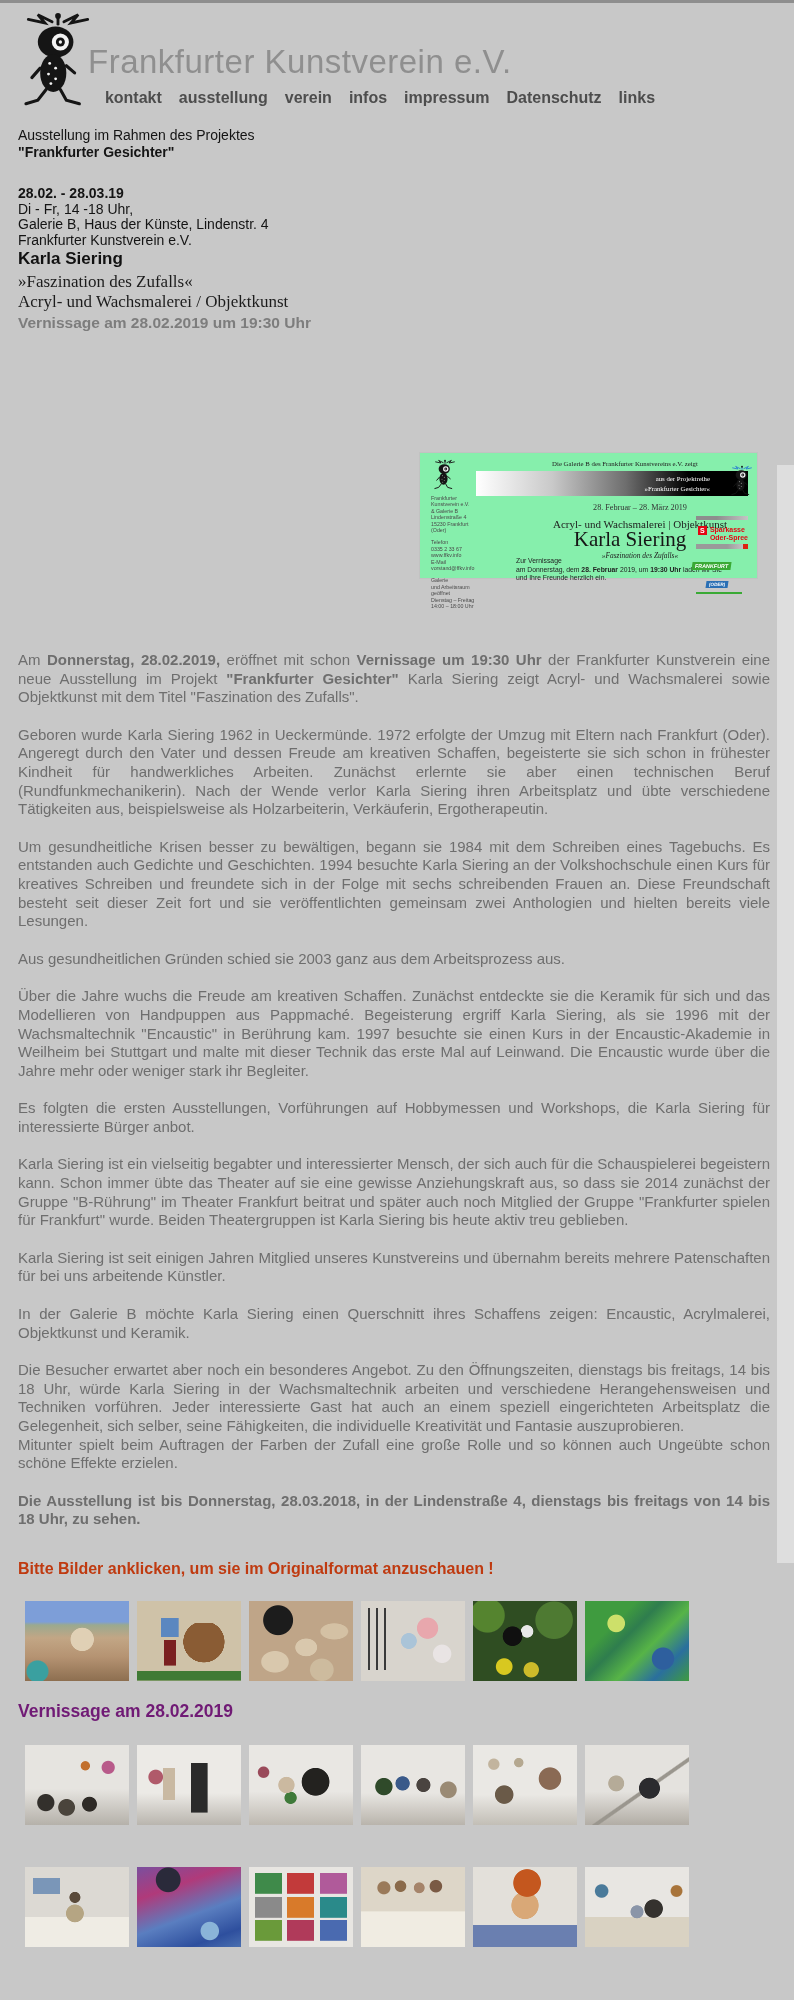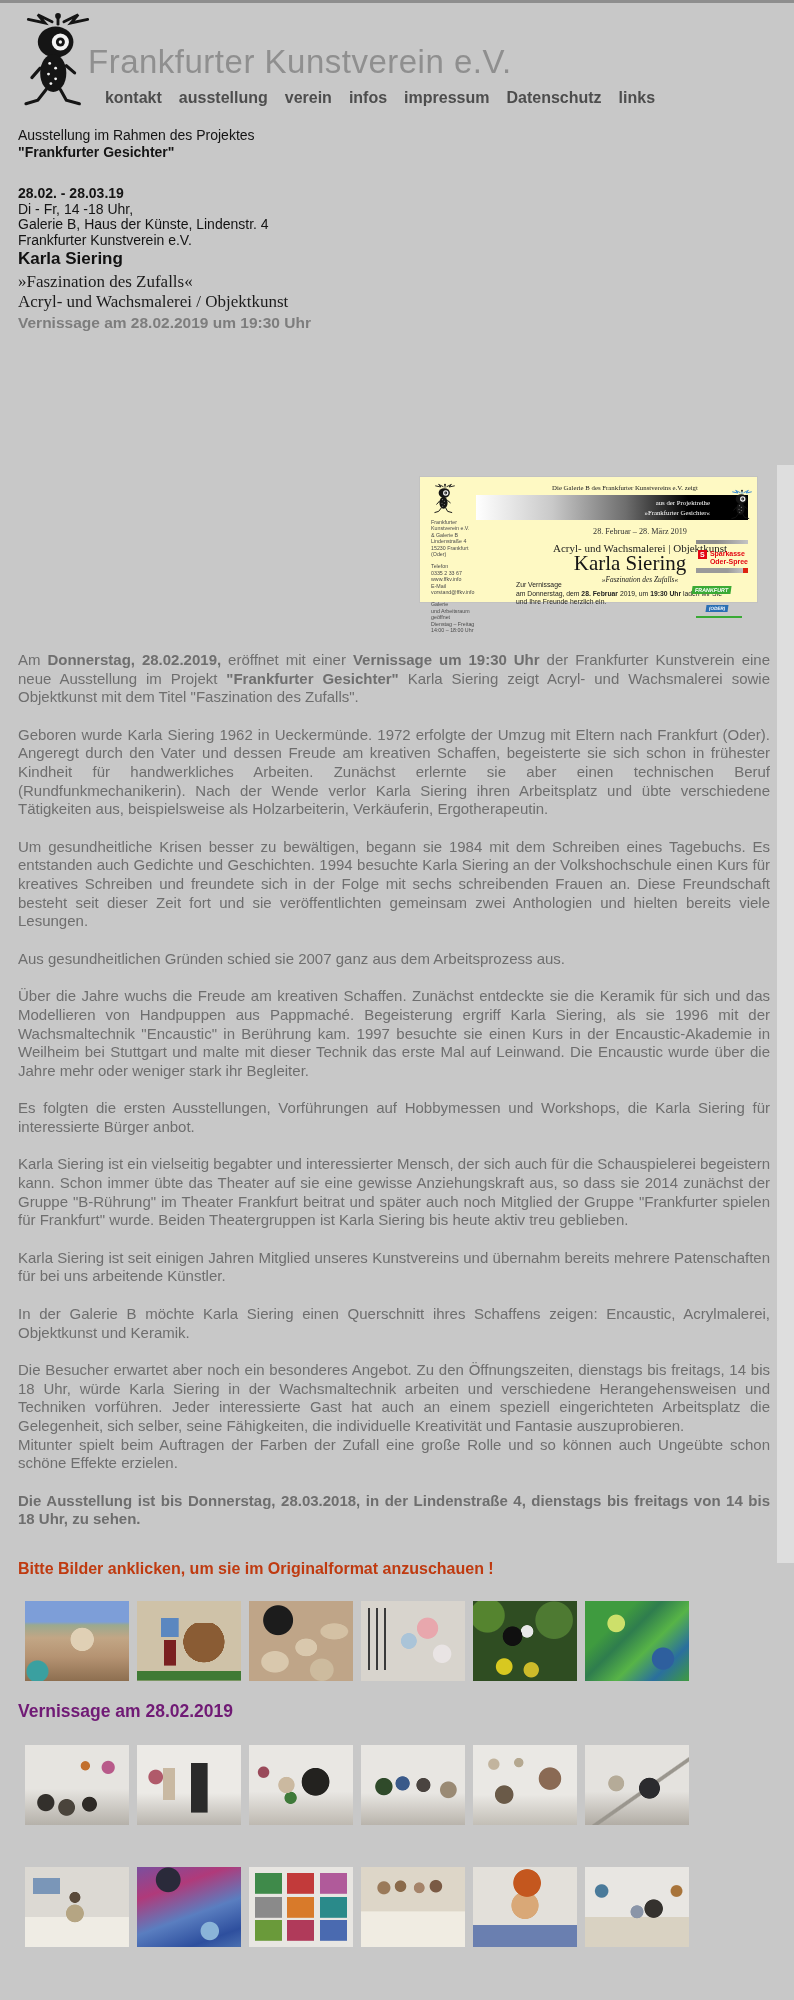--- a/index.html
+++ b/index.html
@@ -35,21 +35,21 @@
   #cover .p2{left:128px;background:
       radial-gradient(circle at 40% 75%, #d84a7a 0 5%, transparent 6%),
       radial-gradient(circle at 70% 45%, #d8e4ec 0 10%, transparent 11%),
       linear-gradient(192deg,#3a3a52 0%,#8a4a8a 16%,#c2407a 30%,#c8b4d4 42%,#3a7ec0 56%,#2a5f9e 70%,#4a8ac8 86%,#2a4f8e 100%);}
   .cover-right{position:absolute;right:8px;top:0;bottom:0;width:100px;display:flex;flex-direction:column;align-items:center;}
   .cover-name{margin-top:26px;text-align:center;color:#eceef4;font-family:"Liberation Serif",serif;font-size:19px;line-height:23px;}
   .cover-rule{margin-top:12px;width:80px;height:1px;background:#cdd3e0;}
   .cover-caption{position:absolute;bottom:9px;left:0;right:0;text-align:center;font-size:6.5px;line-height:8px;color:#dfe3ec;}
 
   
-  #flyer{position:absolute;left:420px;top:474px;width:337px;height:125px;background:#fef9c3;
+  #flyer{position:absolute;left:420px;top:450px;width:337px;height:125px;background:#86efac;
          box-shadow:0 0 0 1px #c2c2c2;cursor:pointer;font-family:"Liberation Serif",serif;}
   .f-logo-l{position:absolute;left:13px;top:6px;width:24px;height:32px;color:#151515;}
   .f-logo-r{position:absolute;right:3px;top:12px;width:24px;height:32px;color:#151515;}
   .f-top{position:absolute;left:90px;top:7px;width:230px;text-align:center;font-size:6.8px;color:#222;}
   .f-banner{position:absolute;left:56px;top:18px;width:272px;height:25px;
             background:linear-gradient(90deg,#ffffff 0%,#c9c9c9 28%,#6e6e6e 55%,#000 78%);}
   .f-banner-text{position:absolute;right:38px;top:3px;text-align:right;color:#fff;font-size:6.8px;line-height:9.5px;}
   .f-date{position:absolute;left:120px;top:50px;width:200px;text-align:center;font-size:8.2px;color:#333;}
   .f-media{position:absolute;left:100px;top:65px;width:240px;text-align:center;font-size:11px;color:#1d1d1d;}
   .f-artist{position:absolute;left:80px;top:74px;width:260px;text-align:center;font-size:21px;color:#161616;}
@@ -369,24 +369,24 @@
       <span class="ffo-g">FRANKFURT</span>
       <span class="ffo-b">(ODER)</span>
       <div class="ffo-line"></div>
     </div>
   </div>
 
   <div id="right-strip"></div>
 
   <div id="content">
     <div>
-        <p class="para"><span>Am </span><b>Donnerstag, 28.02.2019,</b><span> eröffnet mit einer </span><b>Vernissage um 19:30 Uhr</b><span> der Frankfurter Kunstverein eine neue Ausstellung im Projekt </span><b>"Frankfurter Gesichter"</b><span> Karla Siering zeigt Acryl- und Wachsmalerei sowie Objektkunst mit dem Titel "Faszination des Zufalls".</span></p>
+        <p class="para"><span>Am </span><b>Donnerstag, 28.02.2019,</b><span> eröffnet mit schon </span><b>Vernissage um 19:30 Uhr</b><span> der Frankfurter Kunstverein eine neue Ausstellung im Projekt </span><b>"Frankfurter Gesichter"</b><span> Karla Siering zeigt Acryl- und Wachsmalerei sowie Objektkunst mit dem Titel "Faszination des Zufalls".</span></p>
         <p class="para"><span>Geboren wurde Karla Siering 1962 in Ueckermünde. 1972 erfolgte der Umzug mit Eltern nach Frankfurt (Oder). Angeregt durch den Vater und dessen Freude am kreativen Schaffen, begeisterte sie sich schon in frühester Kindheit für handwerkliches Arbeiten. Zunächst erlernte sie aber einen technischen Beruf (Rundfunkmechanikerin). Nach der Wende verlor Karla Siering ihren Arbeitsplatz und übte verschiedene Tätigkeiten aus, beispielsweise als Holzarbeiterin, Verkäuferin, Ergotherapeutin.</span></p>
         <p class="para"><span>Um gesundheitliche Krisen besser zu bewältigen, begann sie 1984 mit dem Schreiben eines Tagebuchs. Es entstanden auch Gedichte und Geschichten. 1994 besuchte Karla Siering an der Volkshochschule einen Kurs für kreatives Schreiben und freundete sich in der Folge mit sechs schreibenden Frauen an. Diese Freundschaft besteht seit dieser Zeit fort und sie veröffentlichten gemeinsam zwei Anthologien und hielten bereits viele Lesungen.</span></p>
-        <p class="para"><span>Aus gesundheitlichen Gründen schied sie 2007 ganz aus dem Arbeitsprozess aus.</span></p>
+        <p class="para"><span>Aus gesundheitlichen Gründen schied sie 2003 ganz aus dem Arbeitsprozess aus.</span></p>
         <p class="para"><span>Über die Jahre wuchs die Freude am kreativen Schaffen. Zunächst entdeckte sie die Keramik für sich und das Modellieren von Handpuppen aus Pappmaché. Begeisterung ergriff Karla Siering, als sie 1996 mit der Wachsmaltechnik "Encaustic" in Berührung kam. 1997 besuchte sie einen Kurs in der Encaustic-Akademie in Weilheim bei Stuttgart und malte mit dieser Technik das erste Mal auf Leinwand. Die Encaustic wurde über die Jahre mehr oder weniger stark ihr Begleiter.</span></p>
         <p class="para"><span>Es folgten die ersten Ausstellungen, Vorführungen auf Hobbymessen und Workshops, die Karla Siering für interessierte Bürger anbot.</span></p>
         <p class="para"><span>Karla Siering ist ein vielseitig begabter und interessierter Mensch, der sich auch für die Schauspielerei begeistern kann. Schon immer übte das Theater auf sie eine gewisse Anziehungskraft aus, so dass sie 2014 zunächst der Gruppe "B-Rührung" im Theater Frankfurt beitrat und später auch noch Mitglied der Gruppe "Frankfurter spielen für Frankfurt" wurde. Beiden Theatergruppen ist Karla Siering bis heute aktiv treu geblieben.</span></p>
         <p class="para"><span>Karla Siering ist seit einigen Jahren Mitglied unseres Kunstvereins und übernahm bereits mehrere Patenschaften für bei uns arbeitende Künstler.</span></p>
         <p class="para"><span>In der Galerie B möchte Karla Siering einen Querschnitt ihres Schaffens zeigen: Encaustic, Acrylmalerei, Objektkunst und Keramik.</span></p>
         <p class="para"><span>Die Besucher erwartet aber noch ein besonderes Angebot. Zu den Öffnungszeiten, dienstags bis freitags, 14 bis 18 Uhr, würde Karla Siering in der Wachsmaltechnik arbeiten und verschiedene Herangehensweisen und Techniken vorführen. Jeder interessierte Gast hat auch an einem speziell eingerichteten Arbeitsplatz die Gelegenheit, sich selber, seine Fähigkeiten, die individuelle Kreativität und Fantasie auszuprobieren.</span></p>
         <p class="para tight"><span>Mitunter spielt beim Auftragen der Farben der Zufall eine große Rolle und so können auch Ungeübte schon schöne Effekte erzielen.</span></p>
         <p class="para bold-para"><span>Die Ausstellung ist bis Donnerstag, 28.03.2018, in der Lindenstraße 4, dienstags bis freitags von 14 bis 18 Uhr, zu sehen.</span></p>
       </div>
     <div class="notice">Bitte Bilder anklicken, um sie im Originalformat anzuschauen !</div>

